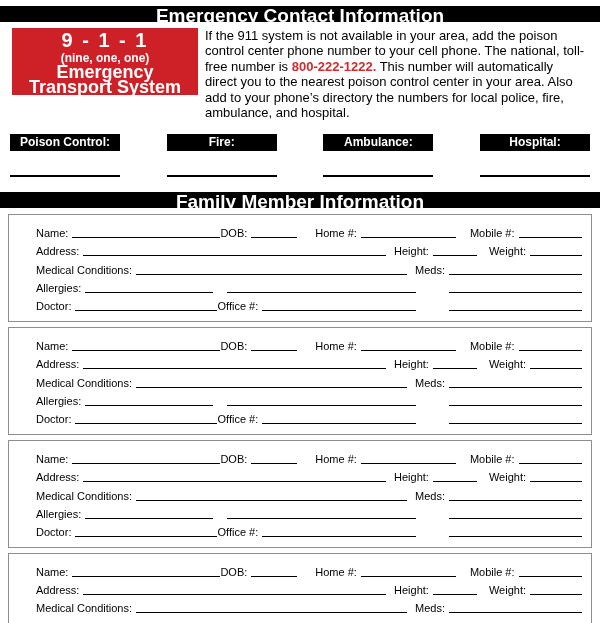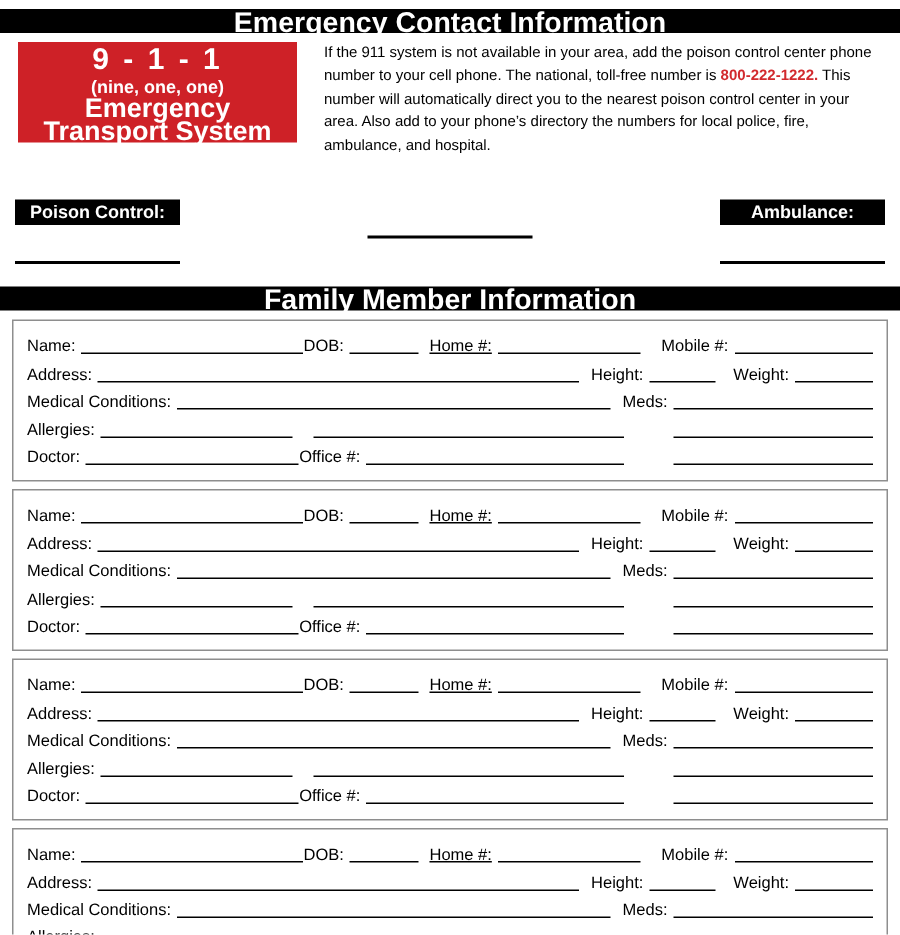--- a/index.html
+++ b/index.html
@@ -17,53 +17,53 @@
   }
   .page{width:600px;height:623px;position:relative;}
 
   .black-bar{
     background:var(--bar-black);color:#fff;font-weight:bold;font-size:19px;
     text-align:center;height:16px;line-height:19px;width:100%;
   }
   .bar-top{margin-top:6px;}
   .bar-family{margin-top:15px;}
 
-  .intro-row{display:flex;margin:6px 12px 0 12px;gap:18px;}
+  .intro-row{display:flex;margin:6px 12px 0 12px;gap:7px;}
   .red-box{
     width:186px;min-width:186px;height:67px;background:var(--banner-red);
     color:#fff;text-align:center;display:flex;flex-direction:column;
     justify-content:center;padding:2px 4px;
   }
   .nine11{font-size:20px;font-weight:bold;letter-spacing:2px;line-height:22px;}
   .nine11-words{font-size:12px;font-weight:bold;line-height:14px;}
   .nine11-sub{font-size:18px;font-weight:bold;line-height:15px;}
-  .intro-text{margin:0;font-size:10px;line-height:15.4px;}
+  .intro-text{margin:0;font-size:13px;line-height:15.4px;}
   .phone{color:var(--phone-red);font-weight:bold;}
 
-  .contacts-row{display:flex;justify-content:space-between;margin:28px 10px 0 10px;}
+  .contacts-row{display:flex;justify-content:space-between;margin:14px 10px 0 10px;}
   .contact-col{width:110px;}
   .contact-box{
     background:var(--bar-black);color:#fff;font-weight:bold;font-size:12px;
     text-align:center;height:17px;line-height:17px;width:100%;
   }
   .contact-line{border-bottom:2px solid var(--line-black);margin-top:24px;width:100%;}
 
   .members{margin:6px 8px 0 8px;}
   .member-block{
     border:1px solid var(--block-border);background:#fff;
-    padding:6px 9px 8px 9px;margin-bottom:5px;
+    padding:6px 9px 8px 27px;margin-bottom:5px;
   }
   .frow{display:flex;align-items:flex-end;font-size:11px;height:18.4px;}
   .lbl{white-space:nowrap;line-height:13px;}
   .line{border-bottom:1.5px solid var(--line-black);height:2px;margin-bottom:2px;margin-left:4px;}
   .grow{flex:1 1 auto;}
 
   .ml8{margin-left:8px;margin-top:24px;}  .ml10{margin-left:0;}
   .ml12{margin-left:12px;} .ml14{margin-left:14px;}
-  .ml18{margin-left:7px;text-decoration:underline;} .ml33{margin-left:33px;}
+  .ml18{margin-left:18px;} .ml33{margin-left:33px;}
   .w148{width:148px;} .w46{width:46px;} .w95{width:95px;}
   .w44{width:44px;}  .w52{width:52px;} .w133{width:133px;min-width:133px;}
   .w128{width:128px;} .w142{width:142px;}
 </style>
 </head>
 <body>
 
 <div class="page">
 
   <div class="black-bar bar-top">
@@ -82,30 +82,39 @@
   <div class="contacts-row" id="contacts-row">
   <div class="contact-col">
     <div class="contact-box">
       <span class="contact-label">Poison Control:</span>
     </div>
     <div class="contact-line"></div>
   </div>
 
 
   <div class="contact-col">
+    <div class="contact-box">
+      <span class="contact-label">Fire:</span>
+    </div>
     <div class="contact-line"></div>
   </div>
 
   <div class="contact-col">
     <div class="contact-box">
       <span class="contact-label">Ambulance:</span>
     </div>
     <div class="contact-line"></div>
   </div>
 
+  <div class="contact-col">
+    <div class="contact-box">
+      <span class="contact-label">Hospital:</span>
+    </div>
+    <div class="contact-line"></div>
+  </div>
 </div>
 
   <div class="black-bar bar-family">
     <span>Family Member Information</span>
   </div>
 
   <div class="members" id="members">
   <div class="member-block">
     <div class="frow">
       <span class="lbl">Name:</span>

